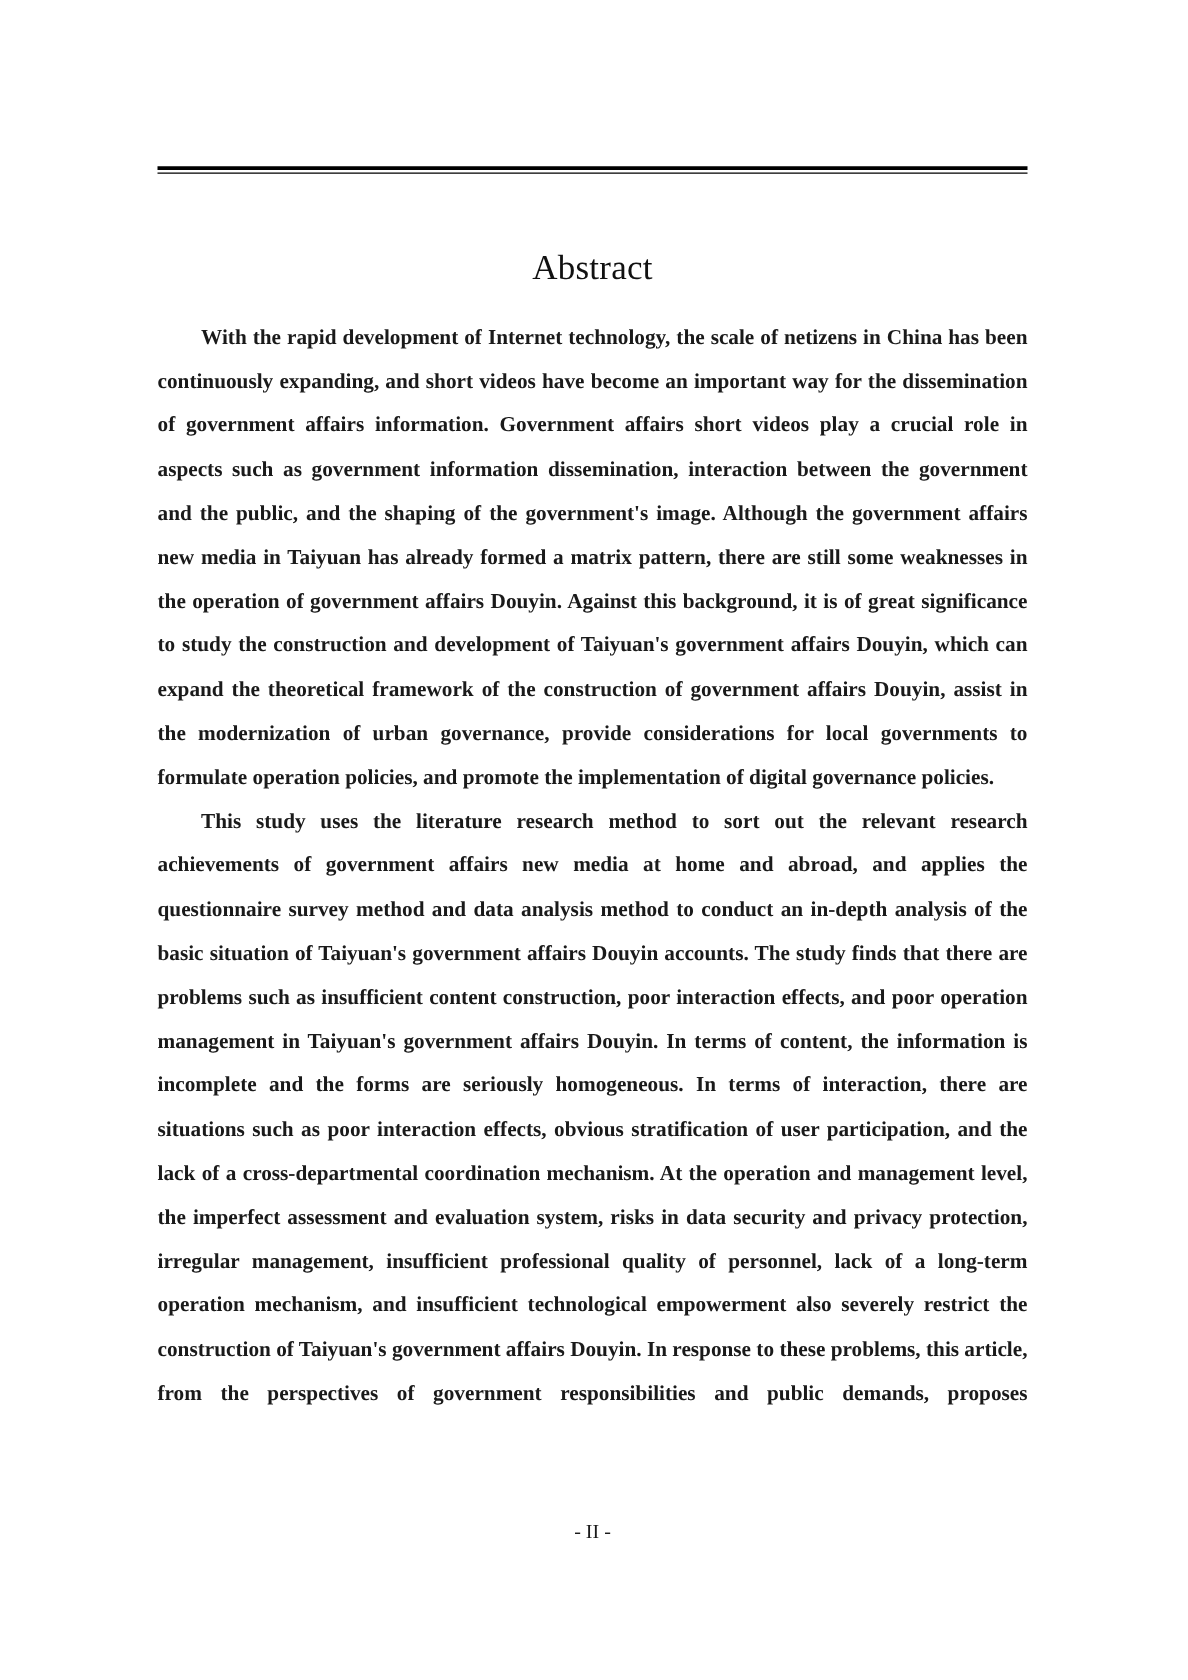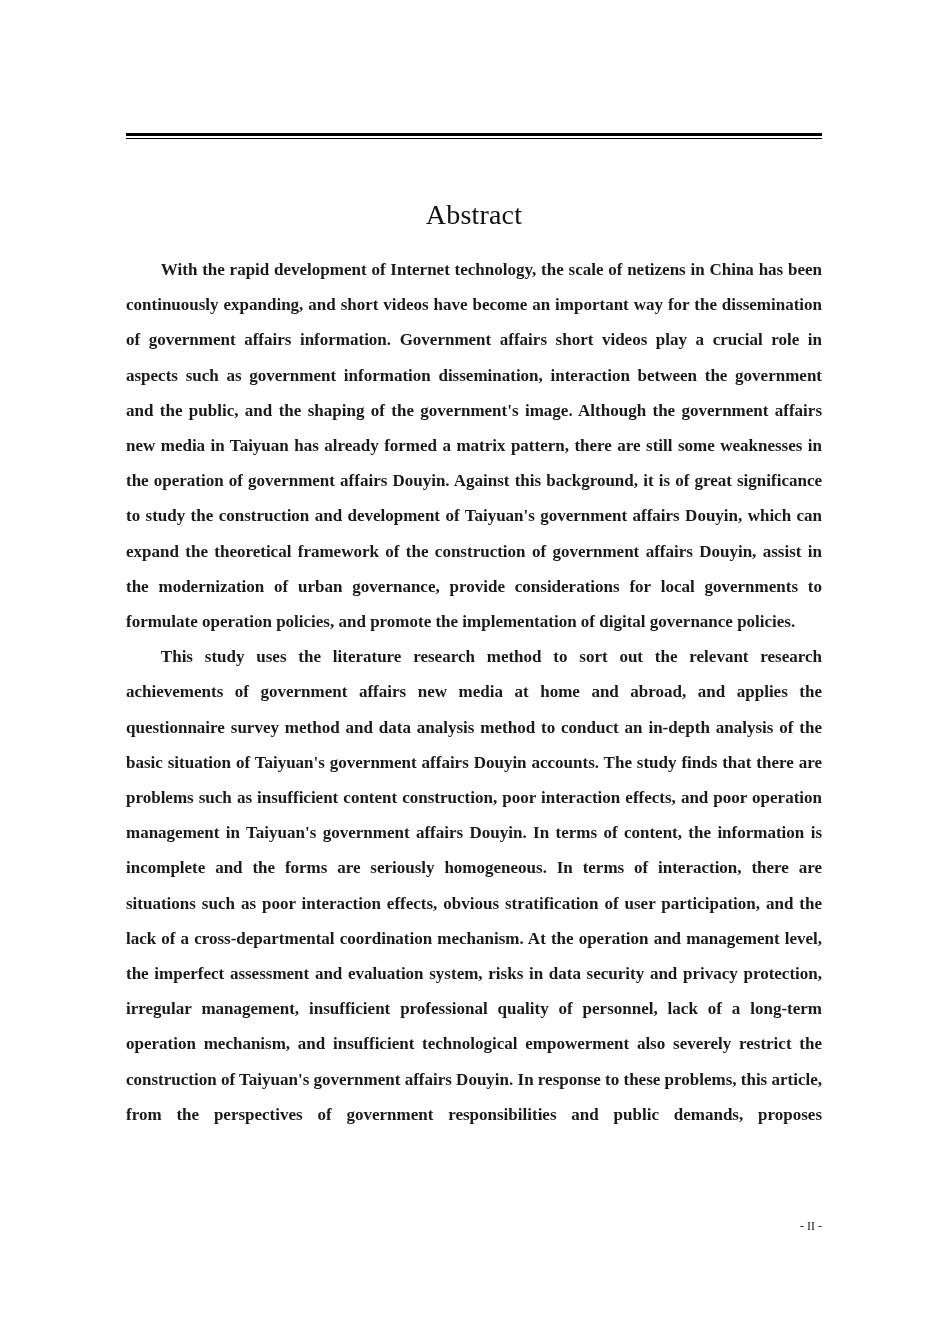--- a/index.html
+++ b/index.html
@@ -91,22 +91,22 @@
     display: inline-block;
     width: 100%;
   }
 
   
   .page-footer {
     position: absolute;
     left: 126px;
     top: 1211px;
     width: 696px;
-    text-align: right;
-    font-size: 12px;
+    text-align: center;
+    font-size: 16px;
     line-height: 22px;
     color: #1a1a1a;
   }
 </style>
 </head>
 <body>
 
 <div class="page">
 
   <div class="header-rule">

